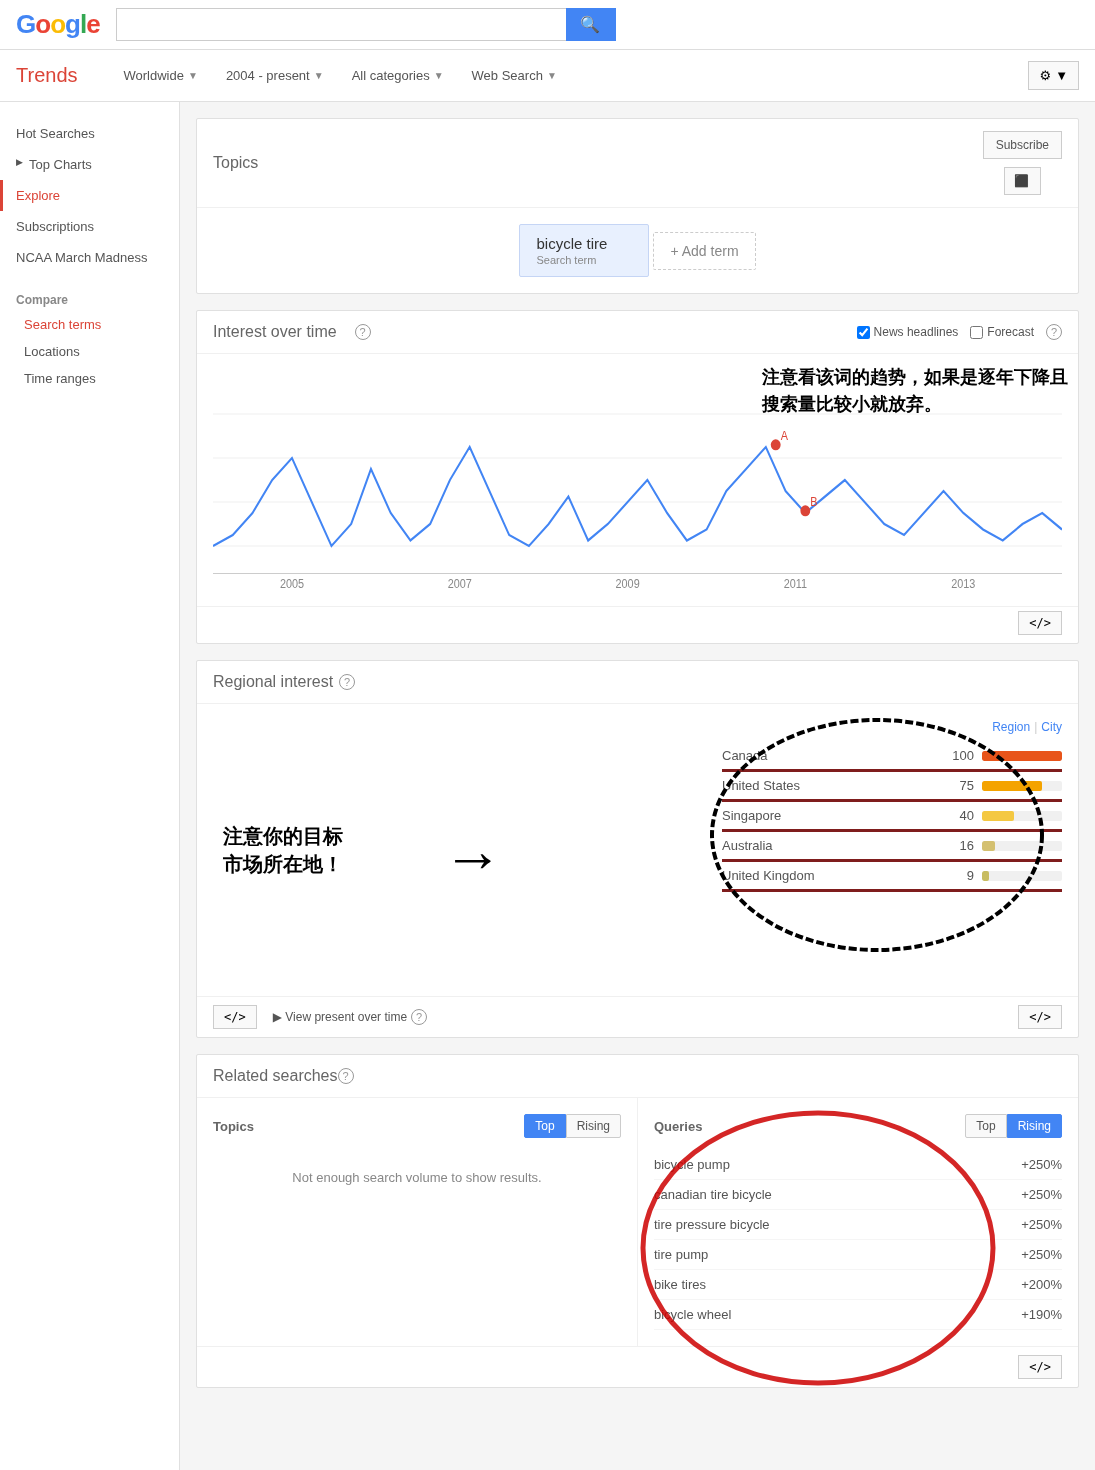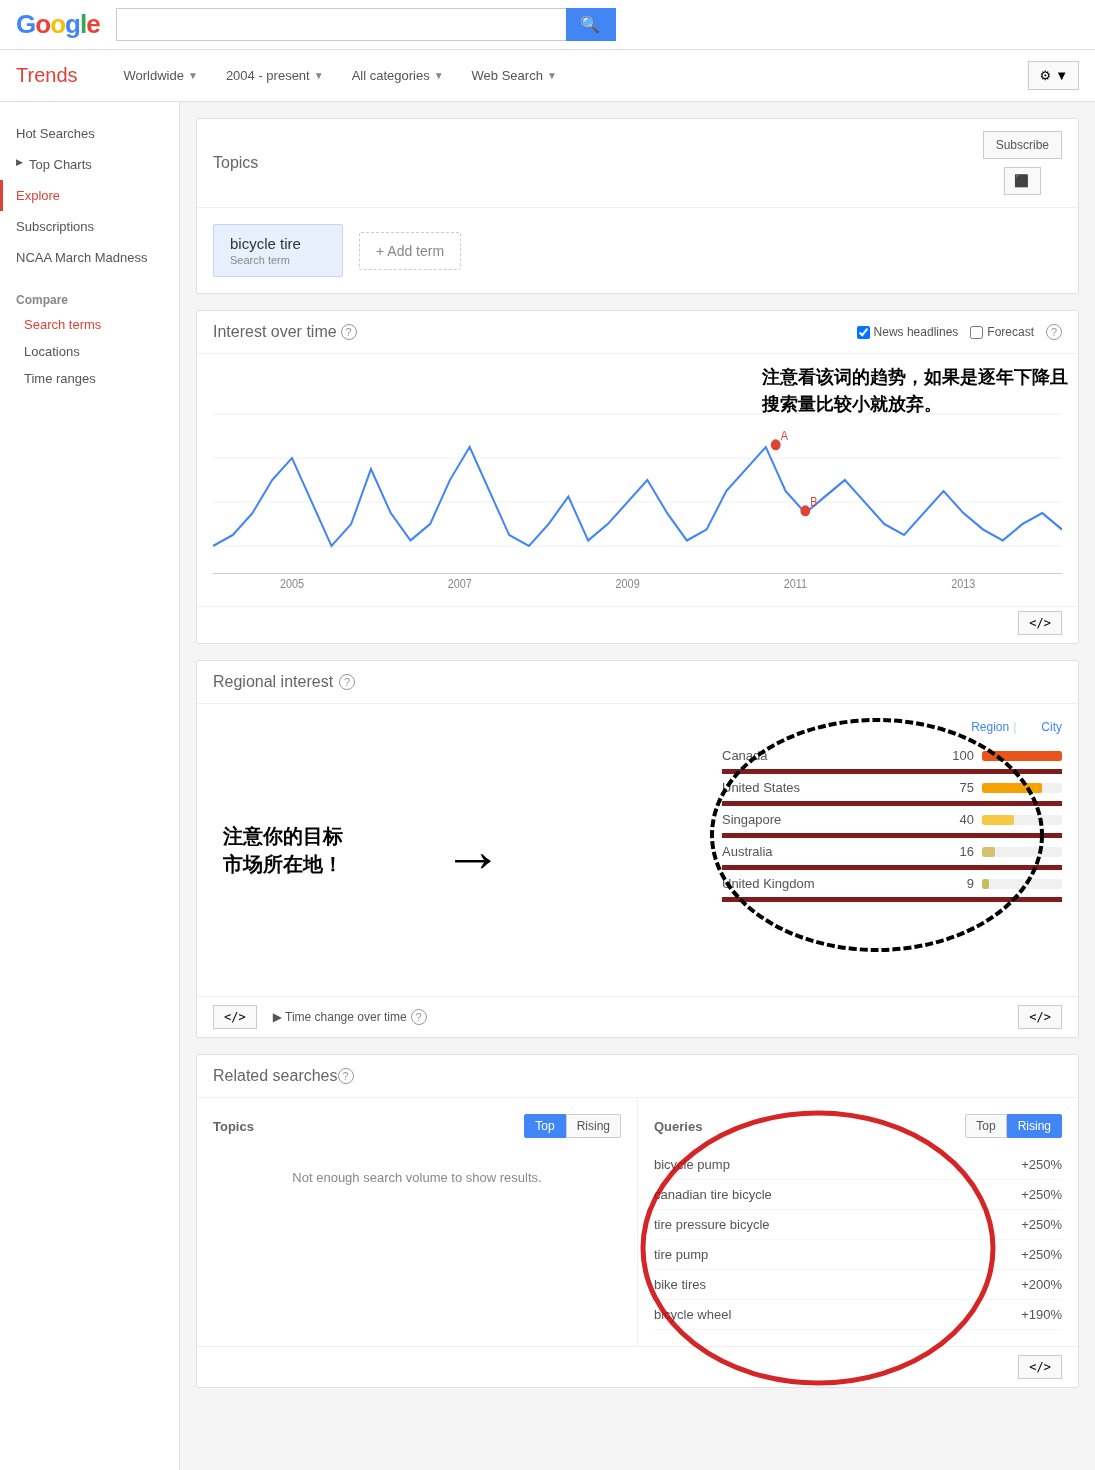--- a/index.html
+++ b/index.html
@@ -164,21 +164,22 @@
       align-items: center;
       gap: 8px;
       flex-direction: column;
     }
 
     
     .topics-content {
       padding: 16px;
       display: flex;
       align-items: center;
-      gap: 16px;
+      gap: 4px;
+      justify-content: center;
     }
     .topic-chip {
       background: #e8f0fe;
       border: 1px solid #c5d5f5;
       padding: 10px 16px;
       border-radius: 2px;
       display: flex;
       flex-direction: column;
       min-width: 130px;
     }
@@ -294,28 +295,27 @@
       display: flex;
       justify-content: flex-end;
       gap: 4px;
       margin-bottom: 8px;
       font-size: 12px;
     }
     .region-city-links a {
       color: #4285F4;
       text-decoration: none;
       cursor: pointer;
-      margin-left: 21px;
     }
     .region-city-links span { color: #ccc; }
     .region-row {
       display: flex;
       align-items: center;
       padding: 6px 0;
-      border-bottom: 5px solid #7f1d1d;
+      border-bottom: 3px solid #7f1d1d;
       gap: 8px;
     }
     .region-name {
       flex: 1;
       font-size: 13px;
       color: #555;
     }
     .region-score {
       font-size: 13px;
       color: #555;
@@ -499,21 +499,21 @@
         <div class="topic-chip">
           <span class="topic-chip-term">bicycle tire</span>
           <span class="topic-chip-label">Search term</span>
         </div>
         <button class="add-term-btn">+ Add term</button>
       </div>
     </div>
 
     <div class="section-card">
       <div class="section-header">
-        <div style="display:flex;align-items:center;gap:4px;">
+        <div style="display:flex;align-items:center;gap:18px;">
           <span class="section-title">Interest over time</span>
           <span class="help-icon">?</span>
         </div>
         <div class="chart-controls">
           <label class="chart-checkbox-label">
             <input type="checkbox" checked="" style="">
             <span>News headlines</span>
           </label>
           <label class="chart-checkbox-label">
             <input type="checkbox" style="">
@@ -631,21 +631,21 @@
             <ellipse cx="175" cy="125" rx="165" ry="115" fill="none" stroke="#000" stroke-width="4" stroke-dasharray="8,3"></ellipse>
           </svg>
         </div>
       </div>
       <div class="regional-footer">
         <div style="display:flex;align-items:center;gap:16px;">
           <button class="embed-btn" style="margin-left:0;">
             <span>&lt;/&gt;</span>
           </button>
           <span class="view-change">
-            <span>▶ Time change over time</span>
+            <span>▶ View present over time</span>
             <span class="help-icon">?</span>
           </span>
         </div>
         <button class="embed-btn">
           <span>&lt;/&gt;</span>
         </button>
       </div>
     </div>
 
     <div class="section-card related-searches-wrapper">

